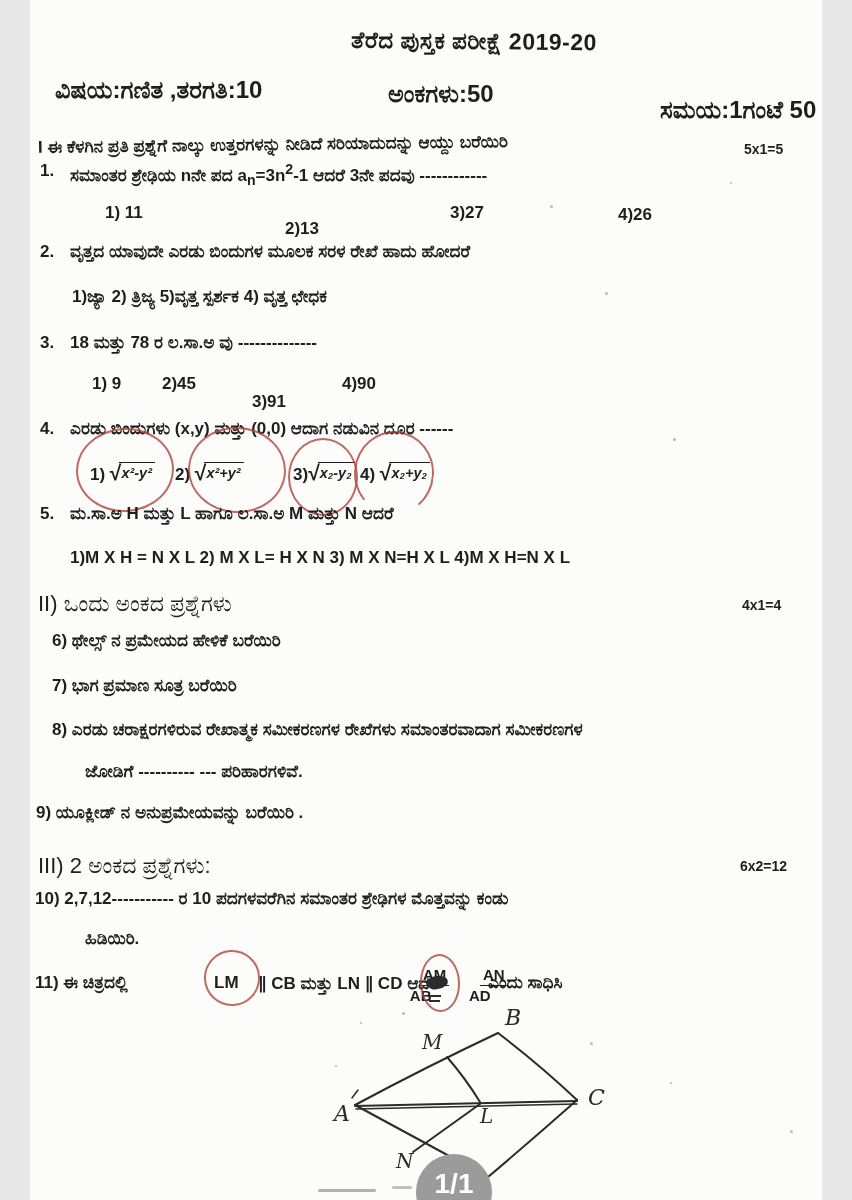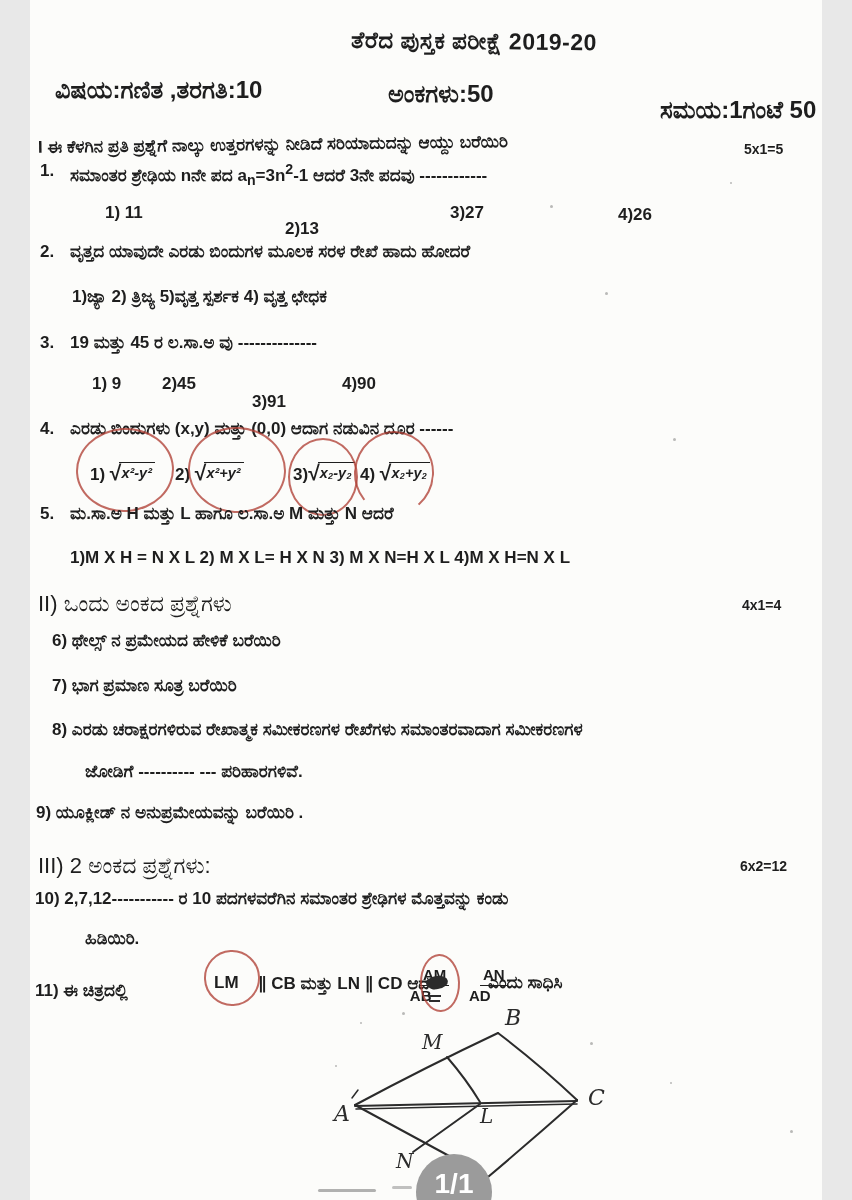--- a/index.html
+++ b/index.html
@@ -60,21 +60,21 @@
     <div class="abs opts" style="left:75px;top:203px;">1)  11</div>
     <div class="abs opts" style="left:255px;top:203px;margin-top:16px;">2)13</div>
     <div class="abs opts" style="left:420px;top:203px;">3)27</div>
     <div class="abs opts" style="left:588px;top:205px;">4)26</div>
 
     <div class="abs qnum" style="left:10px;top:242px;">2.</div>
     <div class="abs qtext" style="left:40px;top:242px;">ವೃತ್ತದ ಯಾವುದೇ ಎರಡು ಬಿಂದುಗಳ ಮೂಲಕ ಸರಳ ರೇಖೆ ಹಾದು ಹೋದರೆ</div>
     <div class="abs opts" style="left:42px;top:287px;">1)ಜ್ಯಾ    2) ತ್ರಿಜ್ಯ   5)ವೃತ್ತ ಸ್ಪರ್ಶಕ  4) ವೃತ್ತ ಛೇಧಕ</div>
 
     <div class="abs qnum" style="left:10px;top:333px;">3.</div>
-    <div class="abs qtext" style="left:40px;top:333px;">19 ಮತ್ತು 45 ರ ಲ.ಸಾ.ಅ ವು --------------</div>
+    <div class="abs qtext" style="left:40px;top:333px;">18 ಮತ್ತು 78 ರ ಲ.ಸಾ.ಅ ವು --------------</div>
     <div class="abs opts" style="left:62px;top:374px;">1) 9</div>
     <div class="abs opts" style="left:132px;top:374px;">2)45</div>
     <div class="abs opts" style="left:222px;top:392px;">3)91</div>
     <div class="abs opts" style="left:312px;top:374px;">4)90</div>
 
     <div class="abs qnum" style="left:10px;top:419px;">4.</div>
     <div class="abs qtext" style="left:40px;top:419px;">ಎರಡು ಬಿಂದುಗಳು (x,y) ಮತ್ತು (0,0) ಆದಾಗ ನಡುವಿನ ದೂರ ------</div>
     <div class="abs opts" style="left:60px;top:462px;">
       <span>1)</span>&nbsp;<span class="sqrt">
           <span class="rad-sign">√</span>
@@ -119,21 +119,21 @@
     <div class="abs qtext" style="left:55px;top:762px;">ಜೋಡಿಗೆ ---------- --- ಪರಿಹಾರಗಳಿವೆ.</div>
     <div class="abs qtext" style="left:6px;top:803px;">9) ಯೂಕ್ಲೀಡ್ ನ   ಅನುಪ್ರಮೇಯವನ್ನು ಬರೆಯಿರಿ .</div>
   </div>
 
   <div>
     <div class="abs sec" style="left:8px;top:853px;">III) 2 ಅಂಕದ ಪ್ರಶ್ನೆಗಳು:</div>
     <div class="abs scheme" style="left:710px;top:858px;">6x2=12</div>
     <div class="abs qtext" style="left:5px;top:889px;">10) 2,7,12----------- ರ 10 ಪದಗಳವರೆಗಿನ ಸಮಾಂತರ ಶ್ರೇಢಿಗಳ ಮೊತ್ತವನ್ನು ಕಂಡು</div>
     <div class="abs qtext" style="left:55px;top:929px;">ಹಿಡಿಯಿರಿ.</div>
 
-    <div class="abs qtext" style="left:5px;top:973px;margin-top:8px;">11) ಈ ಚಿತ್ರದಲ್ಲಿ</div>
+    <div class="abs qtext" style="left:5px;top:973px;">11) ಈ ಚಿತ್ರದಲ್ಲಿ</div>
     <div class="abs qtext" style="left:184px;top:973px;font-weight:700;">LM</div>
     <div class="abs qtext" style="left:228px;top:973px;">∥ CB ಮತ್ತು LN ∥ CD ಆದರೆ</div>
     <div class="abs frac" style="left:362px;top:966px;">
       <span class="num">AM</span>
       <span class="den">AB</span>
     </div>
     <div class="abs frac" style="left:422px;top:966px;">
       <span class="num">AN</span>
       <span class="den">AD</span>
     </div>

